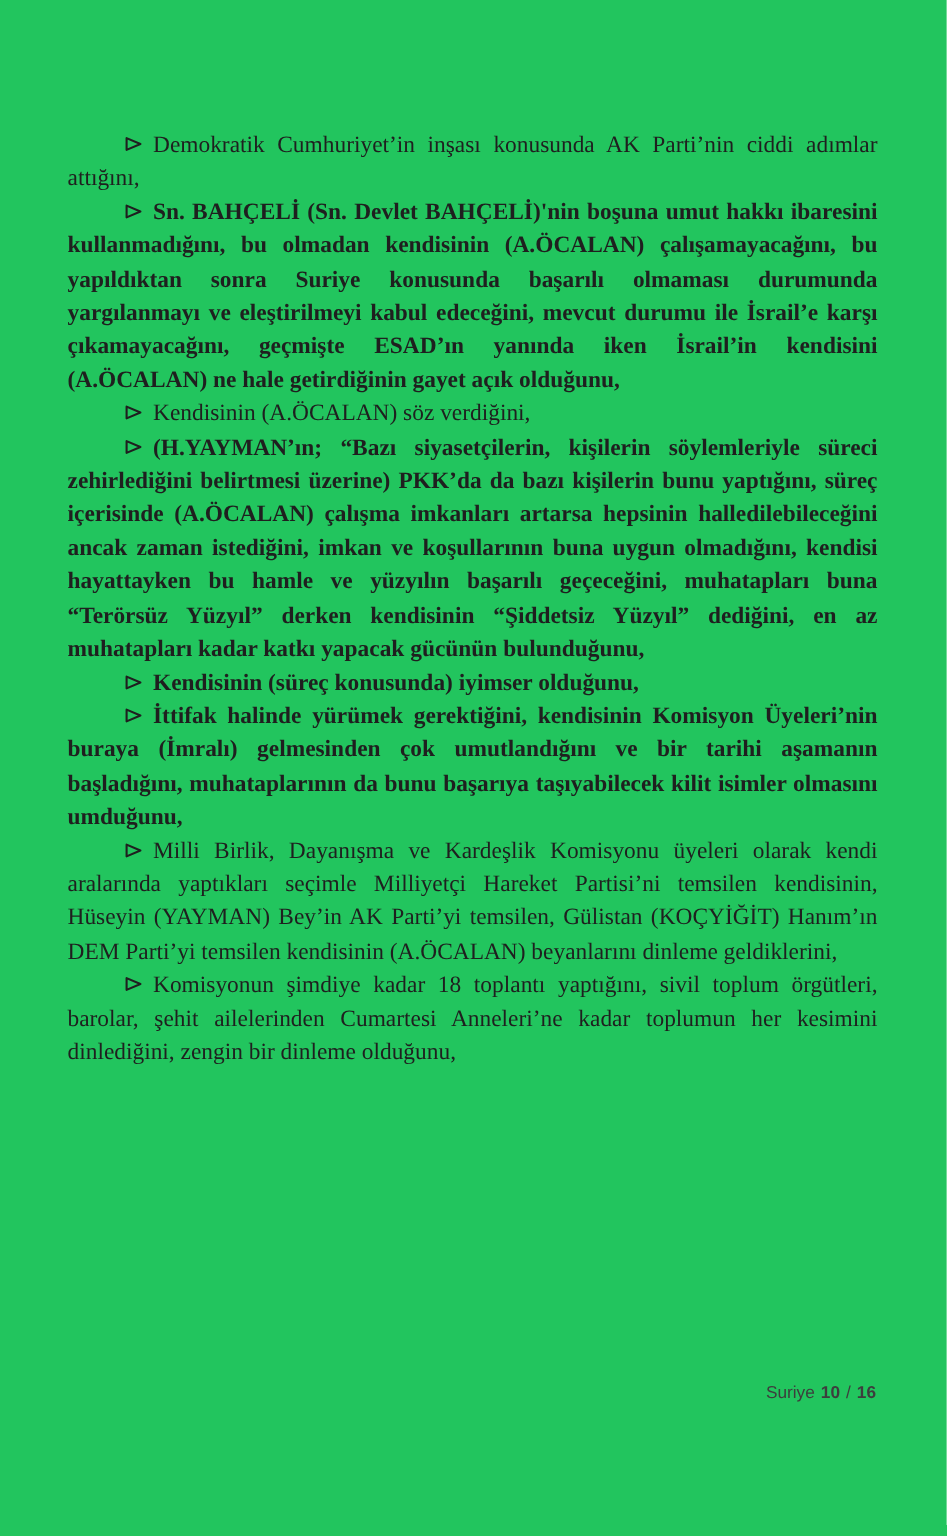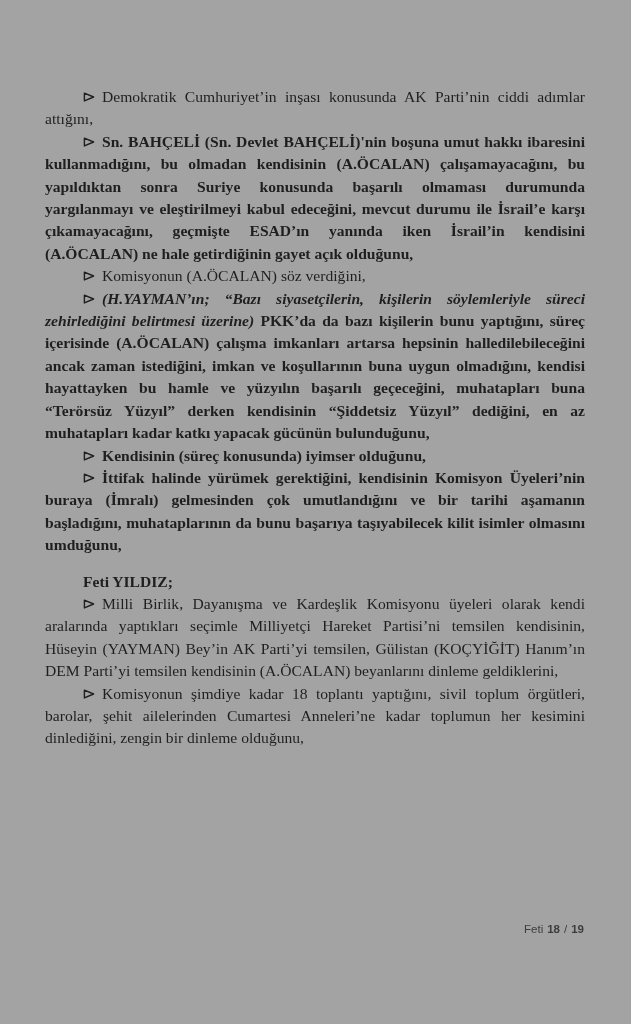--- a/index.html
+++ b/index.html
@@ -10,21 +10,21 @@
   body {
     width: 631px;
     height: 1024px;
     position: relative;
     overflow: hidden;
     font-family: "Liberation Serif", "DejaVu Serif", serif;
   }
   .page {
     position: absolute;
     inset: 0;
-    background: #a3a3a3;
+    background: #22c55e;
     color: #1f1f1f;
   }
   .content {
     position: absolute;
     top: 86px;
     left: 45px;
     width: 540px;
     font-size: 15.6px;
     line-height: 22.4px;
     text-align: justify;
@@ -43,21 +43,20 @@
     display: inline-block;
     width: 12px;
     height: 11px;
     margin-right: 7px;
     transform: translateY(0.5px);
   }
   .bullet svg {
     display: block;
   }
   .italic {
-    font-style: italic;
   }
   .footer {
     position: absolute;
     top: 923px;
     right: 47px;
     font-family: "Liberation Sans", "DejaVu Sans", sans-serif;
     font-size: 11.5px;
     color: #3d3d3d;
     display: inline-flex;
     gap: 4px;
@@ -73,37 +72,36 @@
 <div class="page">
   <div class="content" id="paragraphs">
       <p class="para"><span class="bullet"><svg width="12" height="11" viewBox="0 0 12 11" aria-hidden="true">
             <path d="M1.4 1.6 L10.6 5.5 L1.4 9.4 Z" fill="none" stroke="currentColor" stroke-width="1.4" stroke-linejoin="round"></path>
           </svg></span><span>Demokratik Cumhuriyet’in inşası konusunda AK Parti’nin ciddi adımlar attığını,</span></p>
       <p class="para bold"><span class="bullet"><svg width="12" height="11" viewBox="0 0 12 11" aria-hidden="true">
             <path d="M1.4 1.6 L10.6 5.5 L1.4 9.4 Z" fill="none" stroke="currentColor" stroke-width="1.4" stroke-linejoin="round"></path>
           </svg></span><span>Sn. BAHÇELİ (Sn. Devlet BAHÇELİ)'nin boşuna umut hakkı ibaresini kullanmadığını, bu olmadan kendisinin (A.ÖCALAN) çalışamayacağını, bu yapıldıktan sonra Suriye konusunda başarılı olmaması durumunda yargılanmayı ve eleştirilmeyi kabul edeceğini, mevcut durumu ile İsrail’e karşı çıkamayacağını, geçmişte ESAD’ın yanında iken İsrail’in kendisini (A.ÖCALAN) ne hale getirdiğinin gayet açık olduğunu,</span></p>
       <p class="para"><span class="bullet"><svg width="12" height="11" viewBox="0 0 12 11" aria-hidden="true">
             <path d="M1.4 1.6 L10.6 5.5 L1.4 9.4 Z" fill="none" stroke="currentColor" stroke-width="1.4" stroke-linejoin="round"></path>
-          </svg></span><span>Komisyonun (A.ÖCALAN) söz verdiğini,</span></p>
+          </svg></span><span>Kendisinin (A.ÖCALAN) söz verdiğini,</span></p>
       <p class="para bold"><span class="bullet"><svg width="12" height="11" viewBox="0 0 12 11" aria-hidden="true">
             <path d="M1.4 1.6 L10.6 5.5 L1.4 9.4 Z" fill="none" stroke="currentColor" stroke-width="1.4" stroke-linejoin="round"></path>
           </svg></span><span class="italic">(H.YAYMAN’ın; “Bazı siyasetçilerin, kişilerin söylemleriyle süreci zehirlediğini belirtmesi üzerine)</span><span> PKK’da da bazı kişilerin bunu yaptığını, süreç içerisinde (A.ÖCALAN) çalışma imkanları artarsa hepsinin halledilebileceğini ancak zaman istediğini, imkan ve koşullarının buna uygun olmadığını, kendisi hayattayken bu hamle ve yüzyılın başarılı geçeceğini, muhatapları buna “Terörsüz Yüzyıl” derken kendisinin “Şiddetsiz Yüzyıl” dediğini, en az muhatapları kadar katkı yapacak gücünün bulunduğunu,</span></p>
       <p class="para bold"><span class="bullet"><svg width="12" height="11" viewBox="0 0 12 11" aria-hidden="true">
             <path d="M1.4 1.6 L10.6 5.5 L1.4 9.4 Z" fill="none" stroke="currentColor" stroke-width="1.4" stroke-linejoin="round"></path>
           </svg></span><span>Kendisinin (süreç konusunda) iyimser olduğunu,</span></p>
       <p class="para bold"><span class="bullet"><svg width="12" height="11" viewBox="0 0 12 11" aria-hidden="true">
             <path d="M1.4 1.6 L10.6 5.5 L1.4 9.4 Z" fill="none" stroke="currentColor" stroke-width="1.4" stroke-linejoin="round"></path>
           </svg></span><span>İttifak halinde yürümek gerektiğini, kendisinin Komisyon Üyeleri’nin buraya (İmralı) gelmesinden çok umutlandığını ve bir tarihi aşamanın başladığını, muhataplarının da bunu başarıya taşıyabilecek kilit isimler olmasını umduğunu,</span></p>
-      <p class="para bold heading"><span>Feti YILDIZ;</span></p>
       <p class="para"><span class="bullet"><svg width="12" height="11" viewBox="0 0 12 11" aria-hidden="true">
             <path d="M1.4 1.6 L10.6 5.5 L1.4 9.4 Z" fill="none" stroke="currentColor" stroke-width="1.4" stroke-linejoin="round"></path>
           </svg></span><span>Milli Birlik, Dayanışma ve Kardeşlik Komisyonu üyeleri olarak kendi aralarında yaptıkları seçimle Milliyetçi Hareket Partisi’ni temsilen kendisinin, Hüseyin (YAYMAN) Bey’in AK Parti’yi temsilen, Gülistan (KOÇYİĞİT) Hanım’ın DEM Parti’yi temsilen kendisinin (A.ÖCALAN) beyanlarını dinleme geldiklerini,</span></p>
       <p class="para"><span class="bullet"><svg width="12" height="11" viewBox="0 0 12 11" aria-hidden="true">
             <path d="M1.4 1.6 L10.6 5.5 L1.4 9.4 Z" fill="none" stroke="currentColor" stroke-width="1.4" stroke-linejoin="round"></path>
           </svg></span><span>Komisyonun şimdiye kadar 18 toplantı yaptığını, sivil toplum örgütleri, barolar, şehit ailelerinden Cumartesi Anneleri’ne kadar toplumun her kesimini dinlediğini, zengin bir dinleme olduğunu,</span></p>
     </div>
   <div class="footer">
-    <span>Feti</span>
-    <span class="b">18</span>
+    <span>Suriye</span>
+    <span class="b">10</span>
     <span>/</span>
-    <span class="b">19</span>
+    <span class="b">16</span>
   </div>
 </div>
 
 </body></html>

